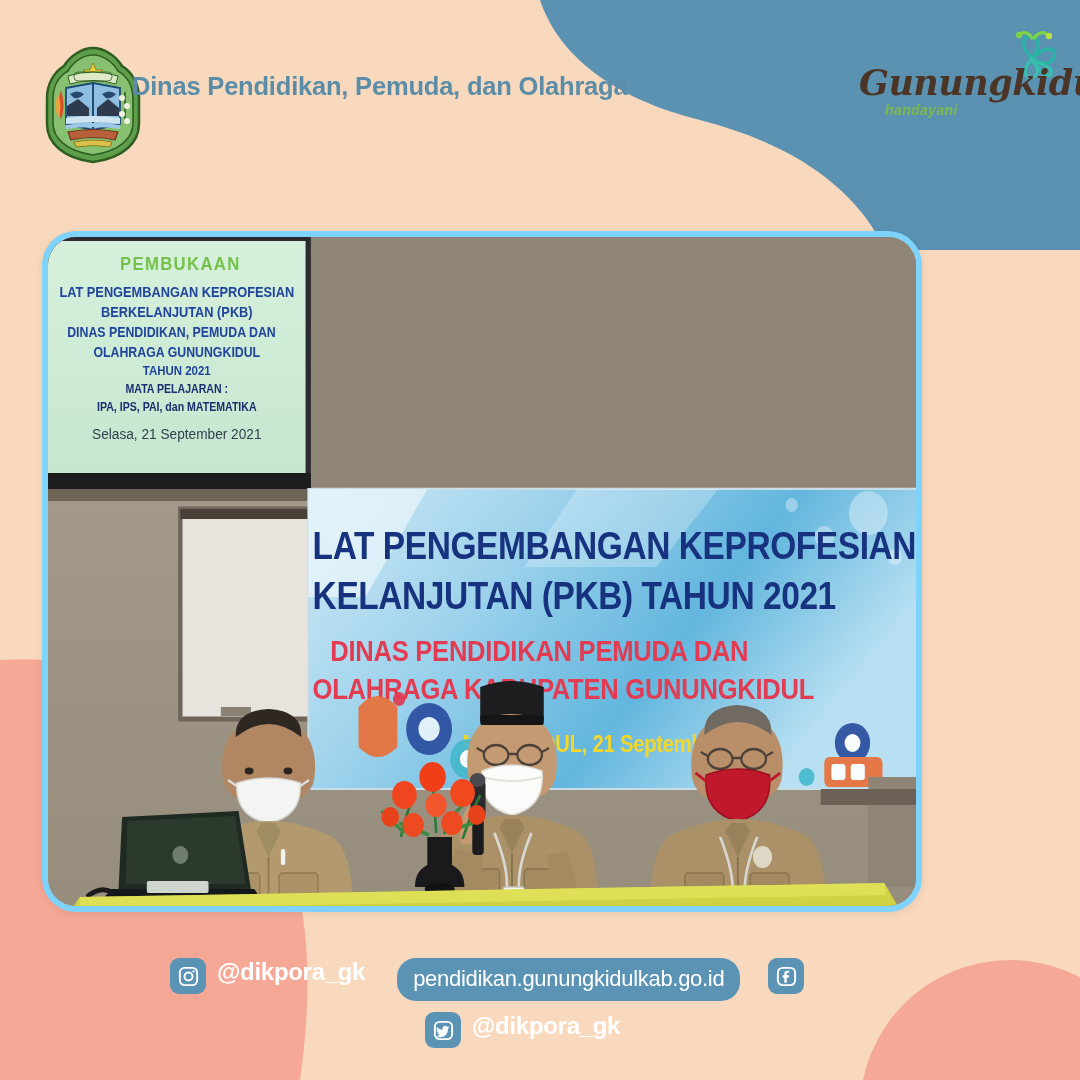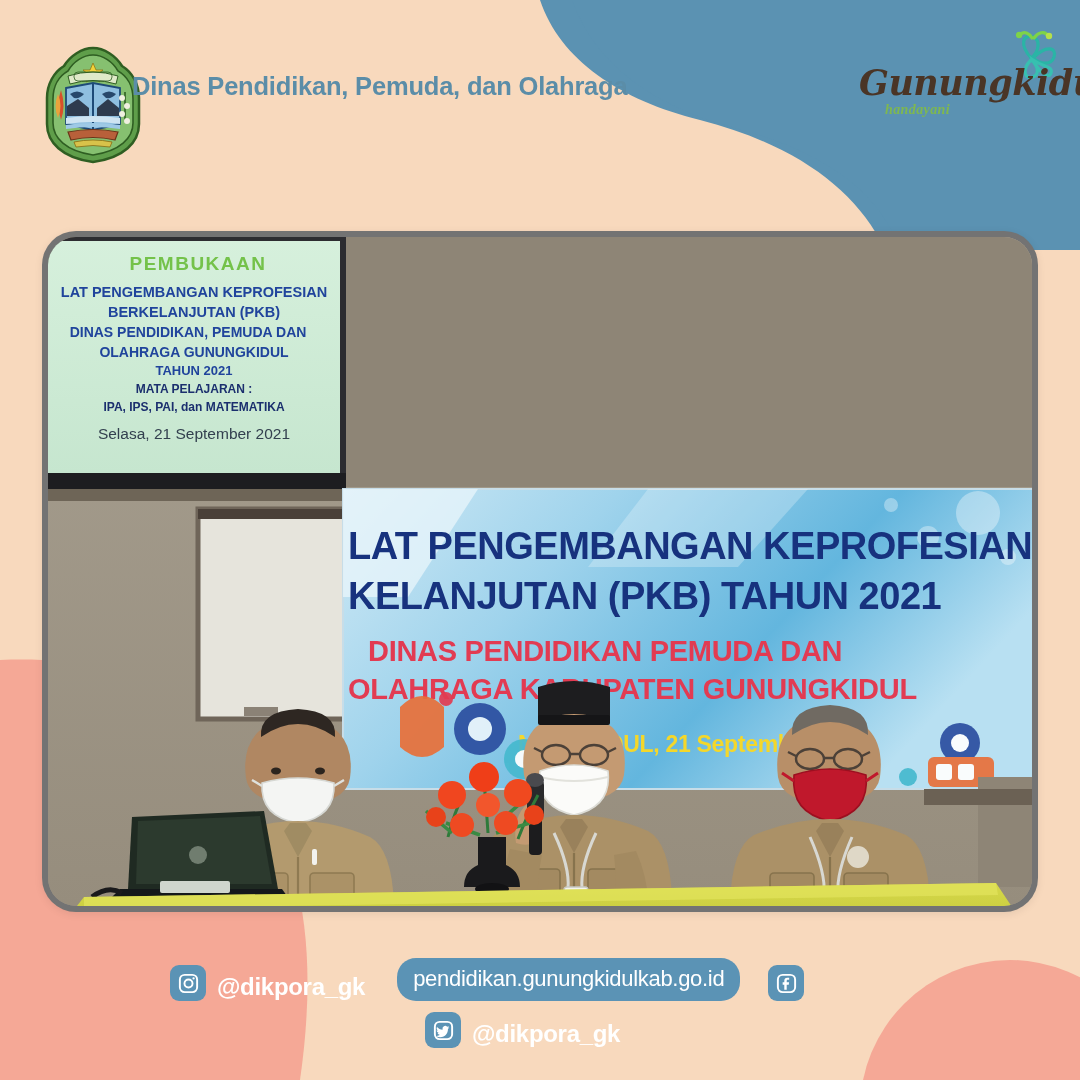--- a/index.html
+++ b/index.html
@@ -32,49 +32,49 @@
   .gk-logo { position:absolute; left:855px; top:28px; width:215px; height:108px; }
   .gk-word {
     position:absolute; left:4px; top:34px;
     font-family:"DejaVu Serif", serif;
     font-style:italic; font-weight:bold;
     font-size:35px; color:#4a3526;
     letter-spacing:-0.5px;
   }
   .gk-sub {
     position:absolute; left:30px; top:74px;
-    font-family:Liberation Serif, serif;
+    font-family:Liberation Sans, sans-serif;
     font-style:italic; font-weight:bold;
     font-size:14px; color:#7fb84f;
     letter-spacing:0.4px;
   }
 
   
   .photo-card {
     position:absolute; left:42px; top:231px;
-    width:996px; height:681px;
+    width:880px; height:681px;
     border-radius:34px;
-    background:#737373;
+    background:#7dd3fc;
     padding:6px;
     z-index:6;
     box-shadow:0 2px 8px rgba(0,0,0,.08);
   }
   .photo-inner {
     position:relative;
     width:100%; height:100%;
     border-radius:28px;
     overflow:hidden;
     background:#9a9083;
   }
   .photo-svg { position:absolute; inset:0; width:100%; height:100%; }
 
   
   .footer { position:absolute; left:0; top:938px; width:1080px; height:142px; z-index:7; }
 
-  .f-row { position:absolute; display:flex; align-items:flex-end; }
+  .f-row { position:absolute; display:flex; align-items:flex-start; }
   .f-row1 { left:170px; top:20px; }
   .f-row2 { left:425px; top:74px; }
 
   .sm-icon {
     width:36px; height:36px;
     border-radius:9px;
     background:#5b93b5;
     display:flex; align-items:center; justify-content:center;
     flex:0 0 auto;
   }

